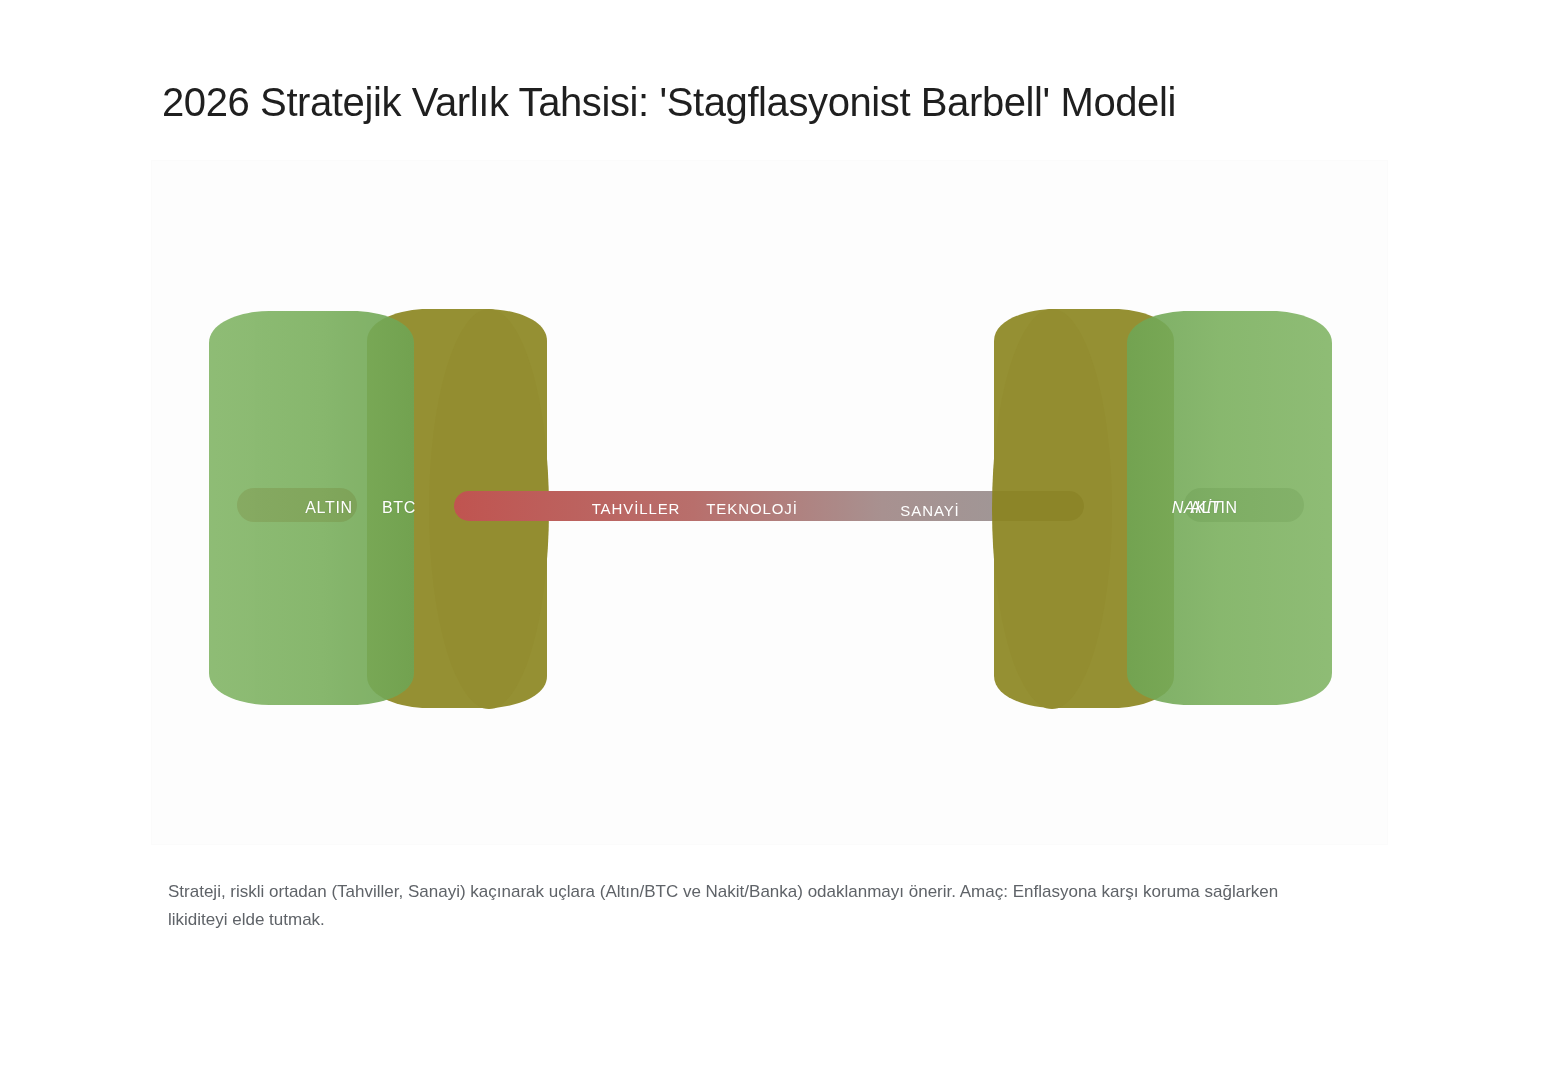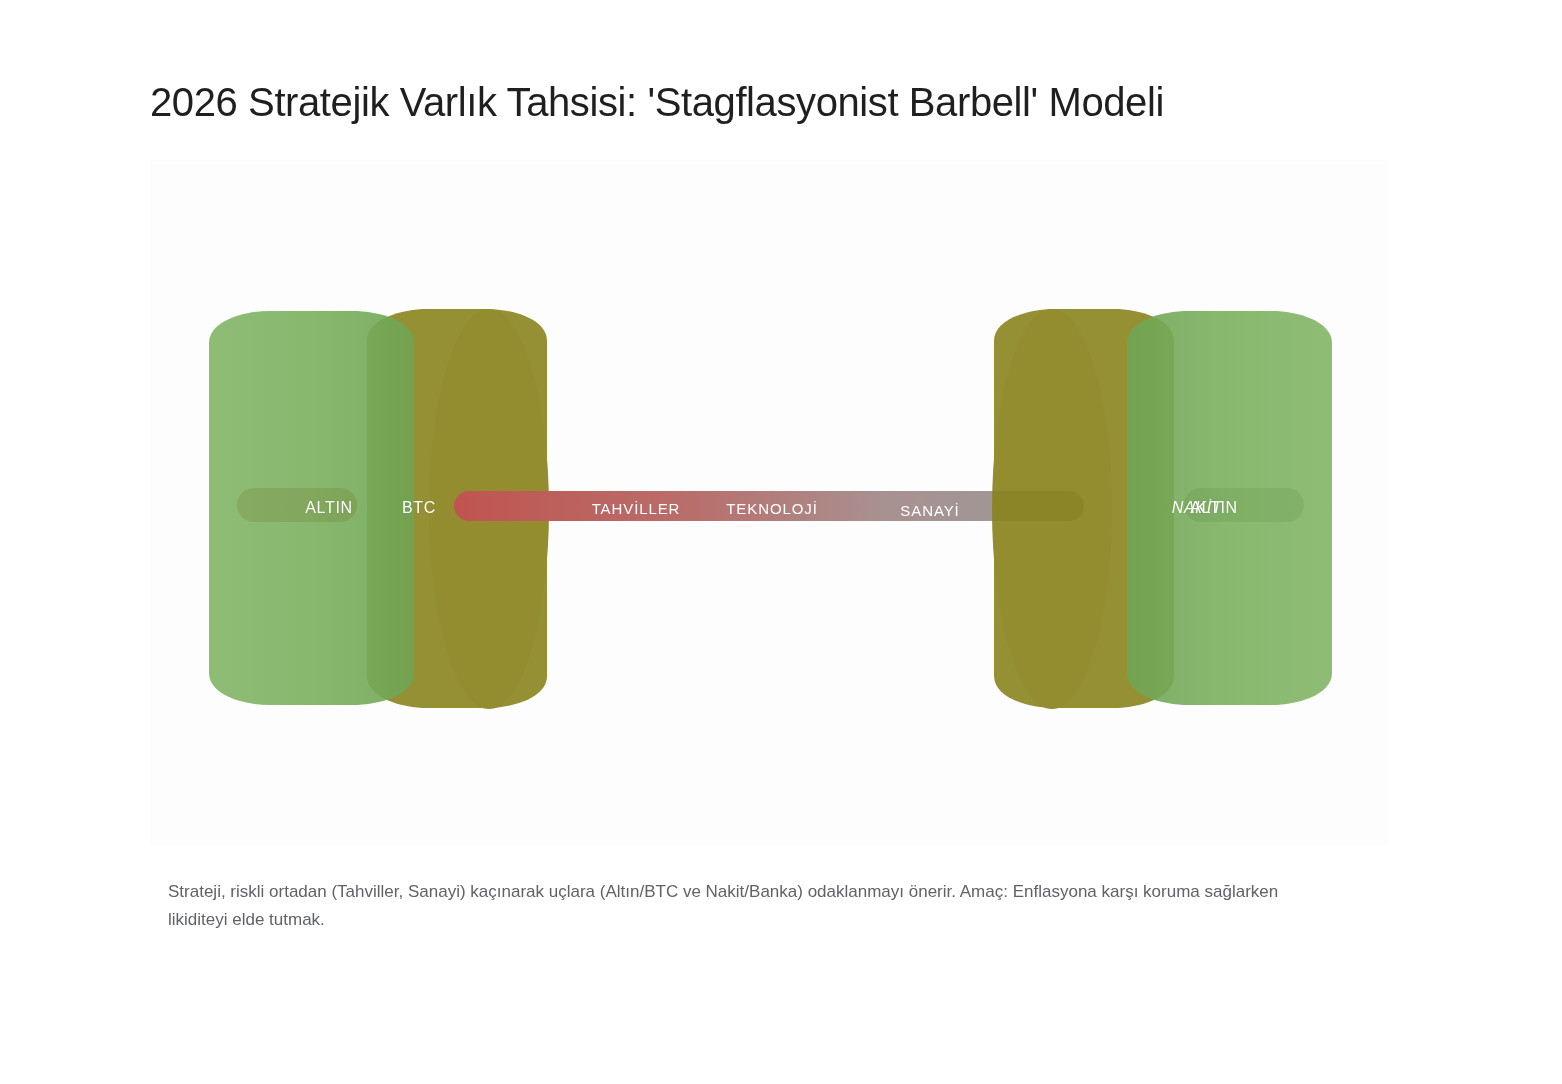--- a/index.html
+++ b/index.html
@@ -12,21 +12,21 @@
     height: 1084px;
     font-family: "Liberation Sans", sans-serif;
     color: #202124;
     overflow: hidden;
     position: relative;
   }
 
   
   .page-title {
     position: absolute;
-    left: 150px;
+    left: 162px;
     top: 78px;
     font-size: 40px;
     font-weight: 400;
     letter-spacing: -0.4px;
     color: #1f1f1f;
     white-space: nowrap;
     line-height: 1.2;
     text-align: center;
   }
 
@@ -172,25 +172,25 @@
                  C 1145 150, 1180 160, 1180 182
                  L 1180 512
                  C 1180 534, 1145 544, 1120 544
                  L 1037 544
                  C 1009 544, 975 534, 975 512 Z" fill="url(#greenShadeR)"></path>
       </g>
     </svg>
 
     <span class="plate-label" style="left:177px; top:347px;">ALTIN</span>
 
-    <span class="plate-label" style="left:247px; top:347px;margin-left:20px;">BTC</span>
+    <span class="plate-label" style="left:247px; top:347px;">BTC</span>
 
     <span class="bar-label" style="left:484px; top:347px;">TAHVİLLER</span>
 
-    <span class="bar-label" style="left:620px; top:347px;">TEKNOLOJİ</span>
+    <span class="bar-label" style="left:600px; top:347px;">TEKNOLOJİ</span>
 
     <span class="bar-label" style="left:778px; top:349px;">SANAYİ</span>
 
     <span class="plate-label" style="left:1045px; top:347px;font-style:italic;">NAKİT</span>
 
     <span class="plate-label" style="left:1062px; top:347px;">ALTIN</span>
 
   </div>
 </div>
 

